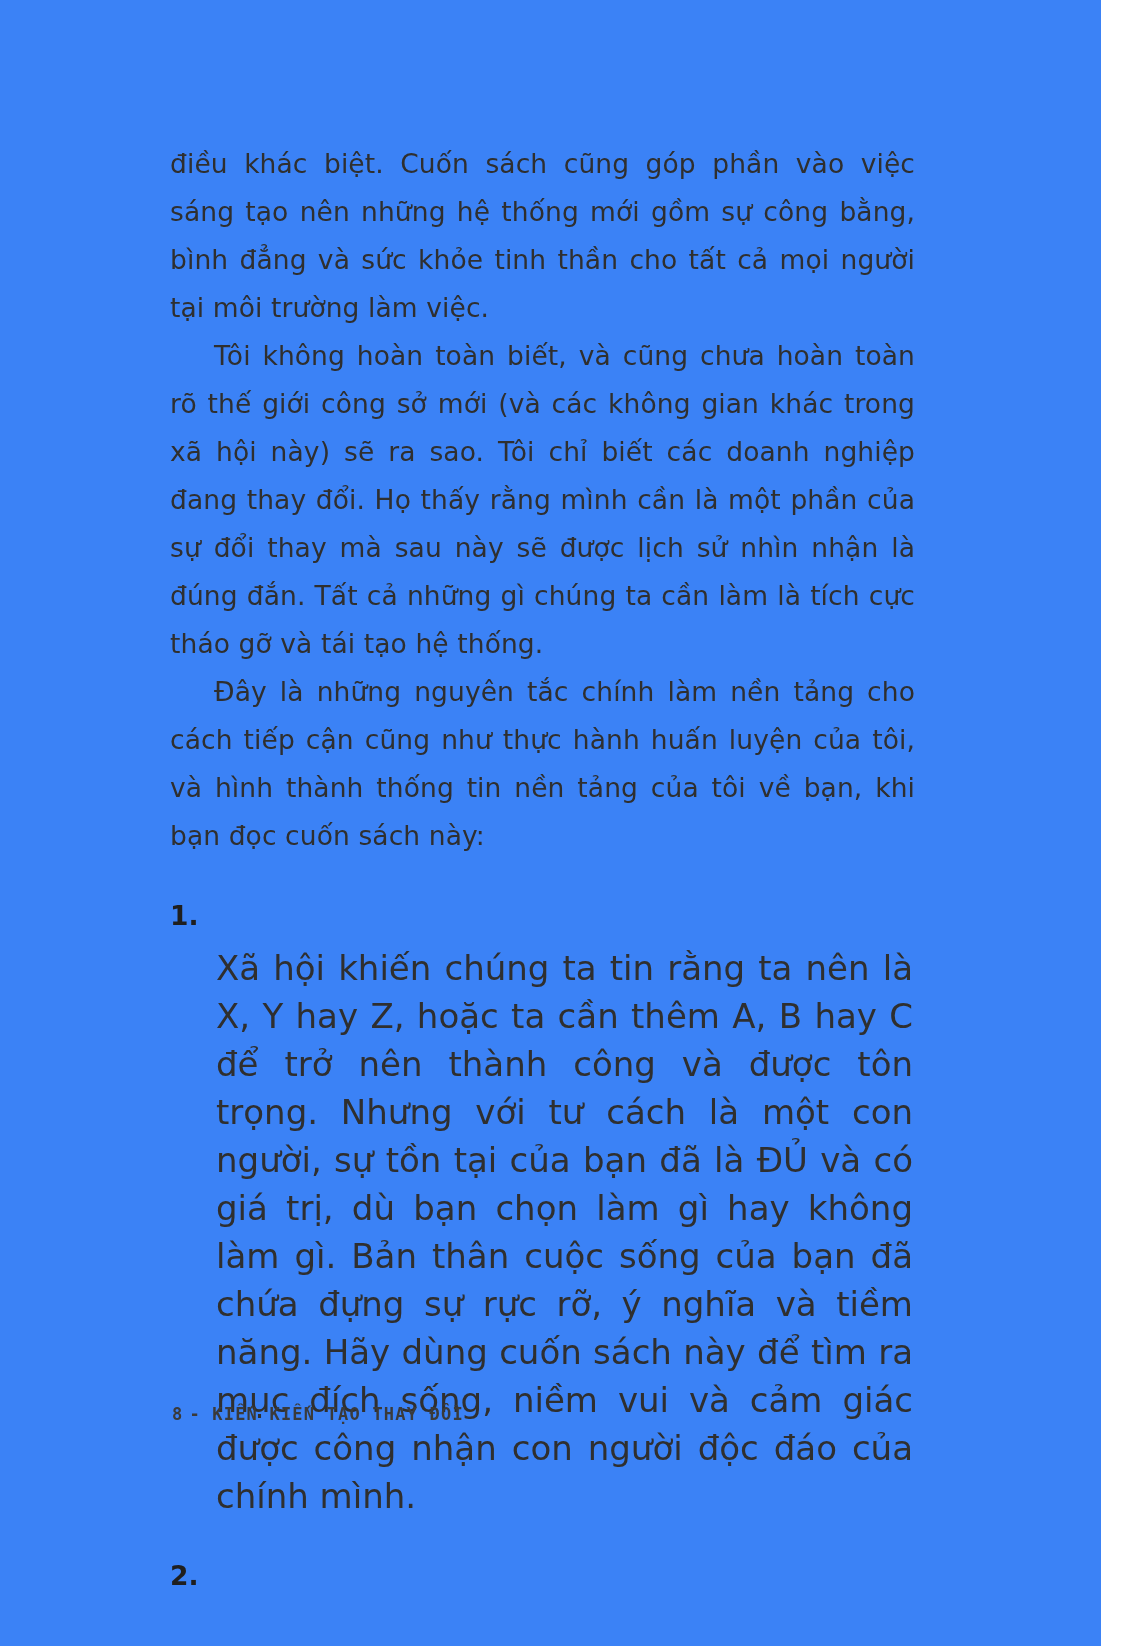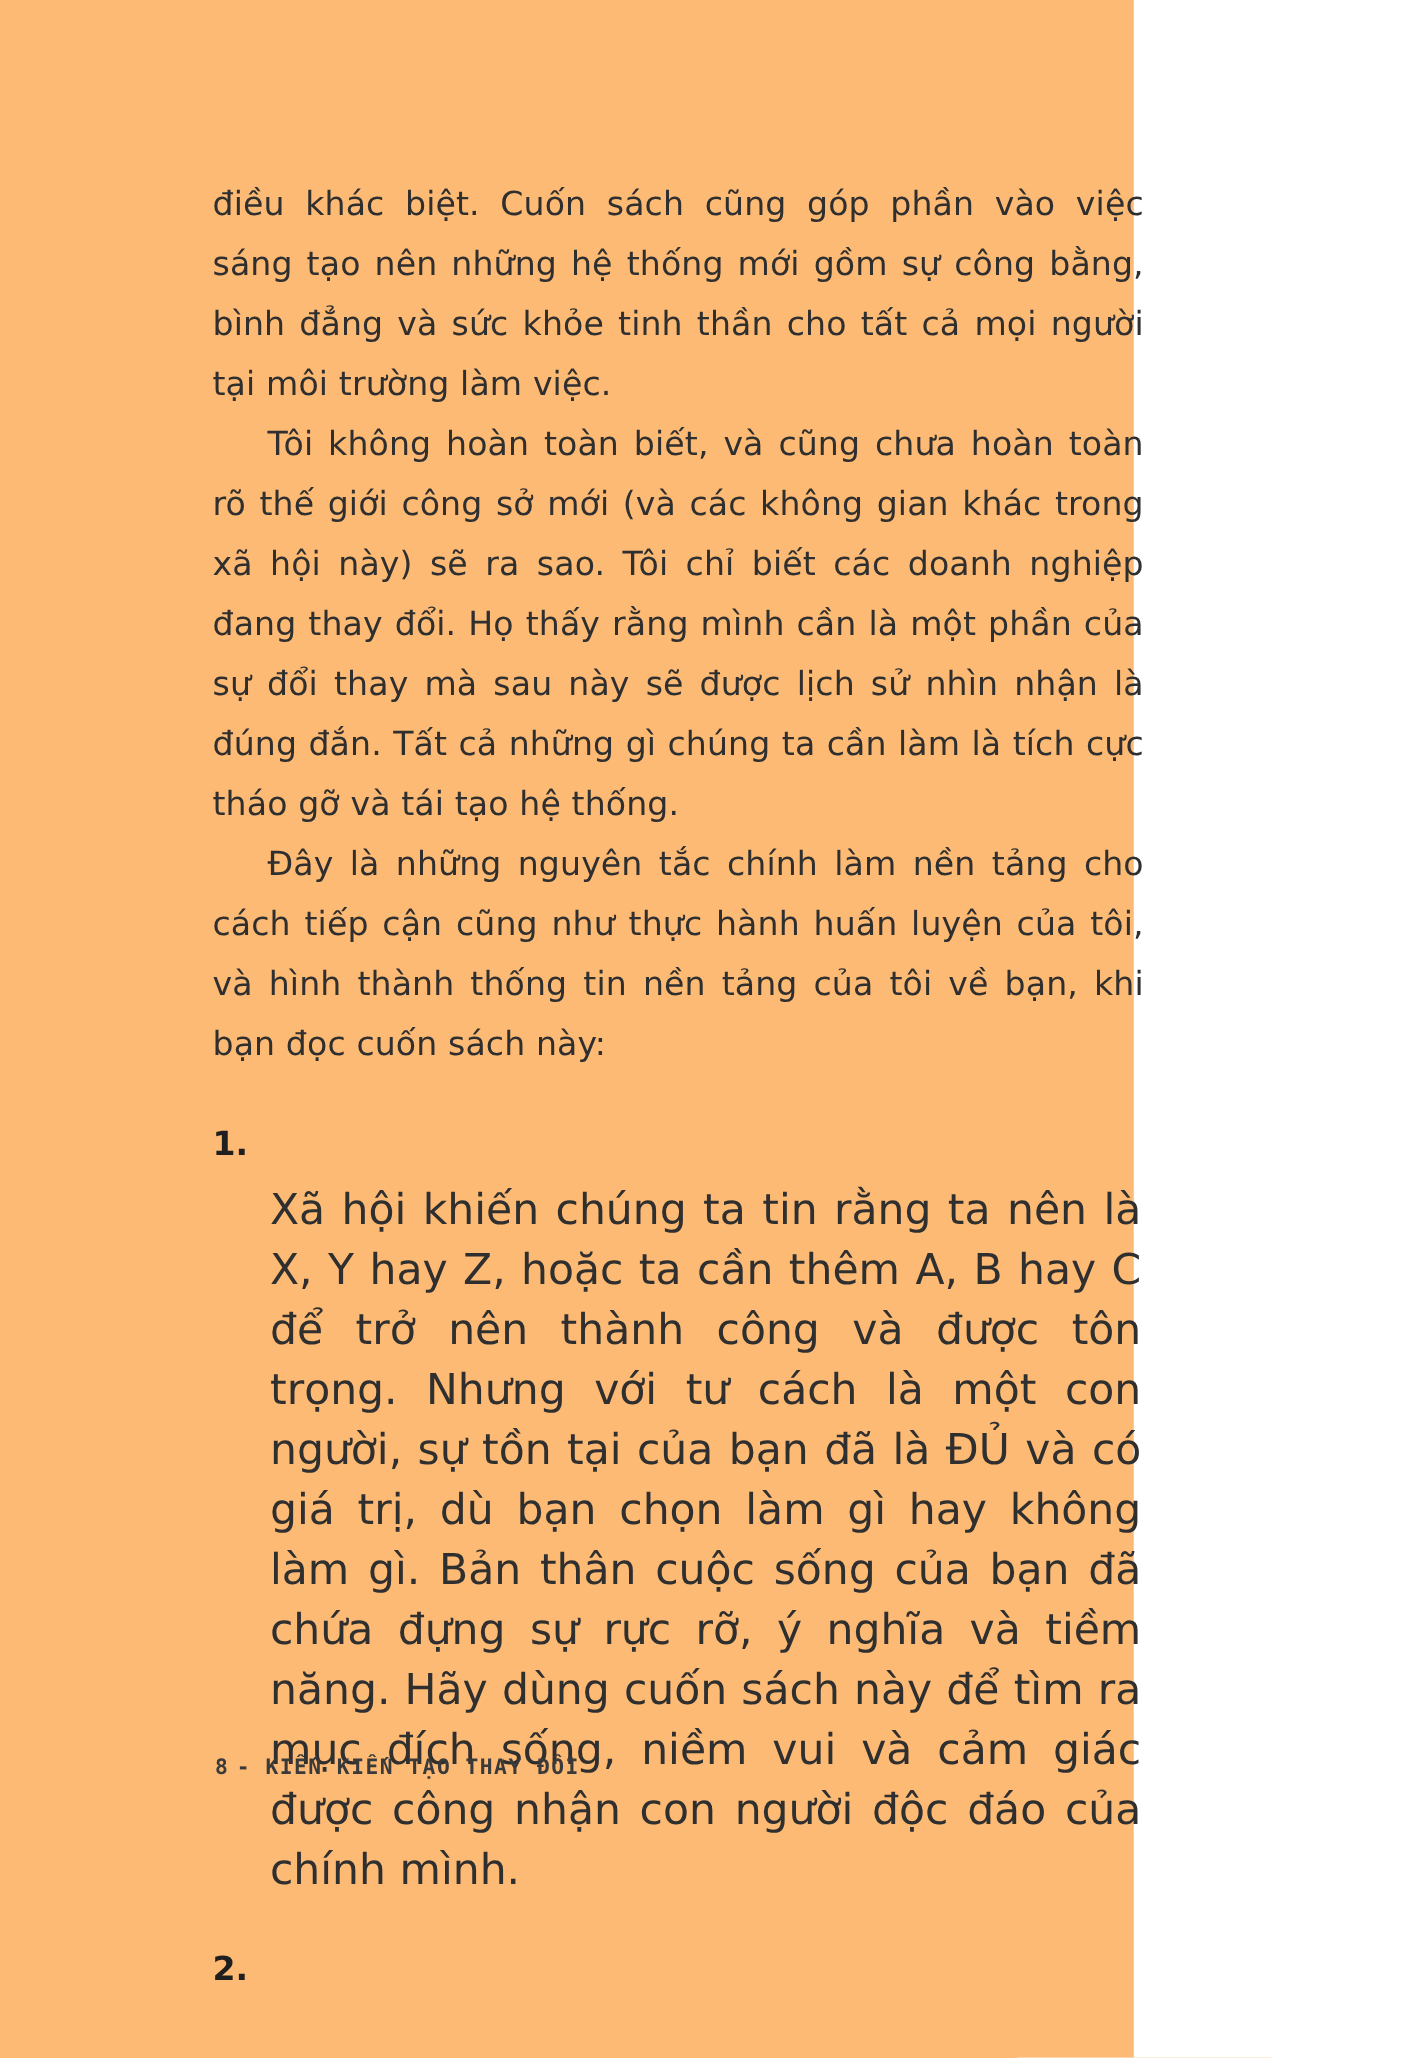--- a/index.html
+++ b/index.html
@@ -12,23 +12,23 @@
     height: 1646px;
     font-family: "DejaVu Sans", sans-serif;
     color: #2b2b2b;
     position: relative;
     overflow: hidden;
   }
   .page {
     position: absolute;
     left: 0;
     top: 0;
-    width: 907px;
+    width: 1101px;
     height: 1646px;
-    background: #fdba74;
+    background: #3b82f6;
   }
   .content {
     position: absolute;
     left: 170px;
     top: 140px;
     width: 745px;
   }
   p.para {
     margin: 0 0 0 0;
     font-size: 26.5px;

